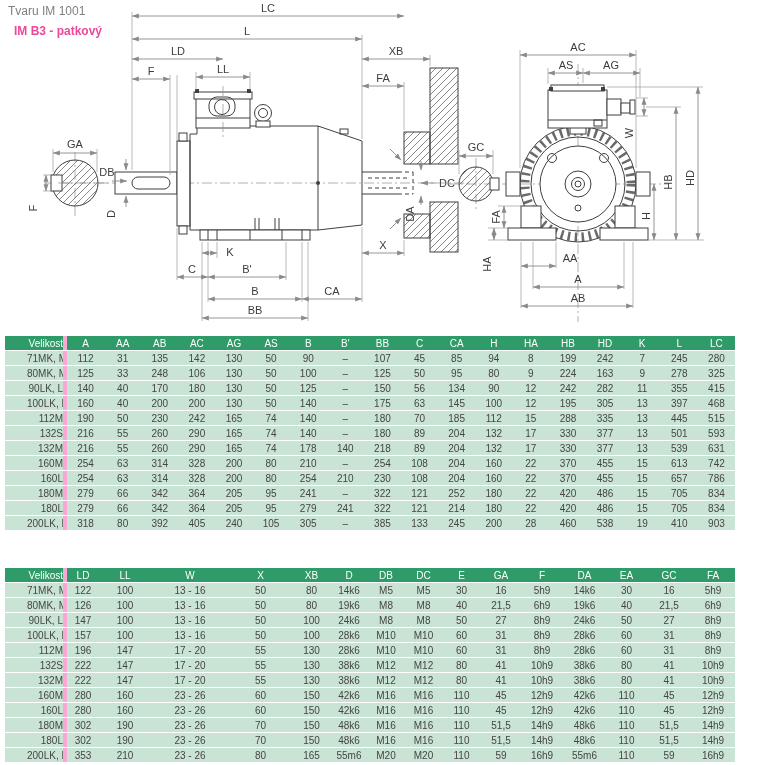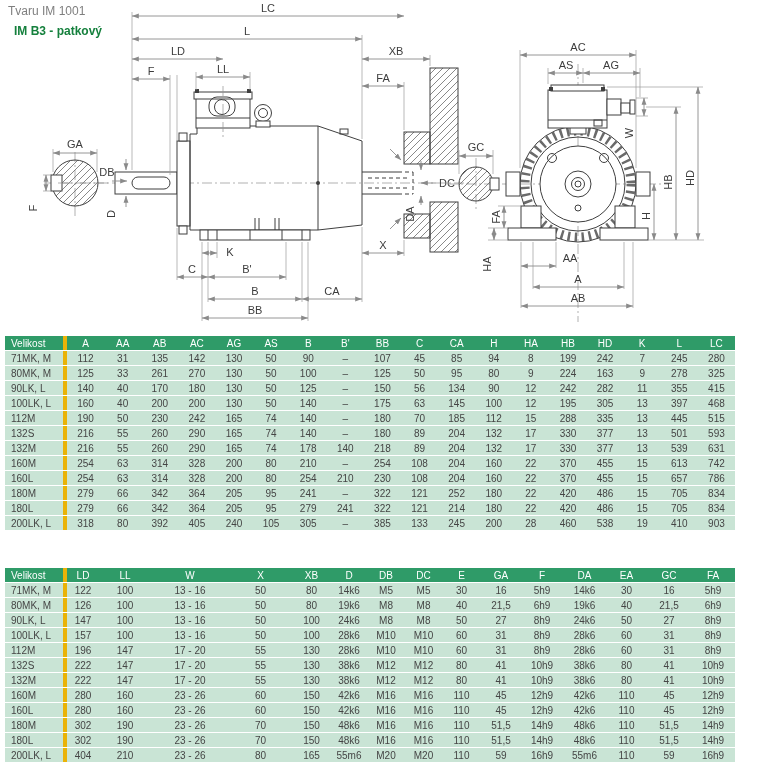--- a/index.html
+++ b/index.html
@@ -1,39 +1,39 @@
 <!DOCTYPE html>
 <html><head>
 <meta charset="utf-8">
 <style>
   html,body{margin:0;padding:0;background:#fff;}
   #page{position:relative;width:762px;height:765px;background:#fff;overflow:hidden;
         font-family:"Liberation Sans",sans-serif;}
   .title{position:absolute;left:8px;top:4px;font-size:12px;color:#7f7f7f;}
-  .subtitle{position:absolute;left:14px;top:24px;font-size:12px;font-weight:bold;color:#15803d;}
+  .subtitle{position:absolute;left:14px;top:24px;font-size:12px;font-weight:bold;color:#ec4899;}
   svg#drawing{position:absolute;left:0;top:0;}
   
   .ol{fill:none;stroke:#3f3f3f;stroke-width:1;}
   .olf{fill:#fff;stroke:#3f3f3f;stroke-width:1;}
   .fil{fill:#3f3f3f;stroke:none;}
   .hat{fill:url(#h);stroke:#3f3f3f;stroke-width:1;}
   .dim{stroke:#8a8a8a;stroke-width:0.9;fill:none;marker-start:url(#ar);marker-end:url(#ar);}
   .lead{stroke:#8a8a8a;stroke-width:0.9;fill:none;marker-end:url(#ar);}
   .ext{stroke:#9c9c9c;stroke-width:0.7;fill:none;}
   .cl{stroke:#8f8f8f;stroke-width:0.7;fill:none;stroke-dasharray:10 3 2 3;}
   .dsh{stroke:#3f3f3f;stroke-width:1;fill:none;stroke-dasharray:4 3;}
   .lbl{font:11px "Liberation Sans",sans-serif;fill:#3c3c3c;text-anchor:middle;}
   
   table.dims{position:absolute;left:5px;width:730px;border-collapse:separate;border-spacing:0 1px;
              table-layout:fixed;font-size:10px;color:#454545;}
   table.dims th,table.dims td{height:14px;padding:0;text-align:center;font-weight:normal;
              overflow:hidden;white-space:nowrap;}
   table.dims thead th{background:#2f9b68;color:#fff;}
   table.dims tbody th,table.dims tbody td{background:#c9e4d5;}
-  table.dims th.first,table.dims td.first{text-align:left;padding-left:6px;border-right:4px solid #eab308;}
+  table.dims th.first,table.dims td.first{text-align:right;padding-left:22px;border-right:4px solid #f9a8d4;}
   #table1{top:335px;}
   #table2{top:567px;}
 </style>
 </head>
 <body>
 
 <div id="page">
 
   <div class="title">Tvaru IM 1001</div>
   <div class="subtitle">IM B3 - patkový</div>
@@ -317,22 +317,22 @@
           <td>199</td>
           <td>242</td>
           <td>7</td>
           <td>245</td>
           <td>280</td>
         </tr>
         <tr>
           <th class="first">80MK, M</th>
           <td>125</td>
           <td>33</td>
-          <td>261</td>
-          <td>270</td>
+          <td>248</td>
+          <td>106</td>
           <td>130</td>
           <td>50</td>
           <td>100</td>
           <td>–</td>
           <td>125</td>
           <td>50</td>
           <td>95</td>
           <td>80</td>
           <td>9</td>
           <td>224</td>
@@ -787,21 +787,21 @@
           <td>110</td>
           <td>51,5</td>
           <td>14h9</td>
           <td>48k6</td>
           <td>110</td>
           <td>51,5</td>
           <td>14h9</td>
         </tr>
         <tr>
           <th class="first">200LK, L</th>
-          <td>404</td>
+          <td>353</td>
           <td>210</td>
           <td>23 - 26</td>
           <td>80</td>
           <td>165</td>
           <td>55m6</td>
           <td>M20</td>
           <td>M20</td>
           <td>110</td>
           <td>59</td>
           <td>16h9</td>

